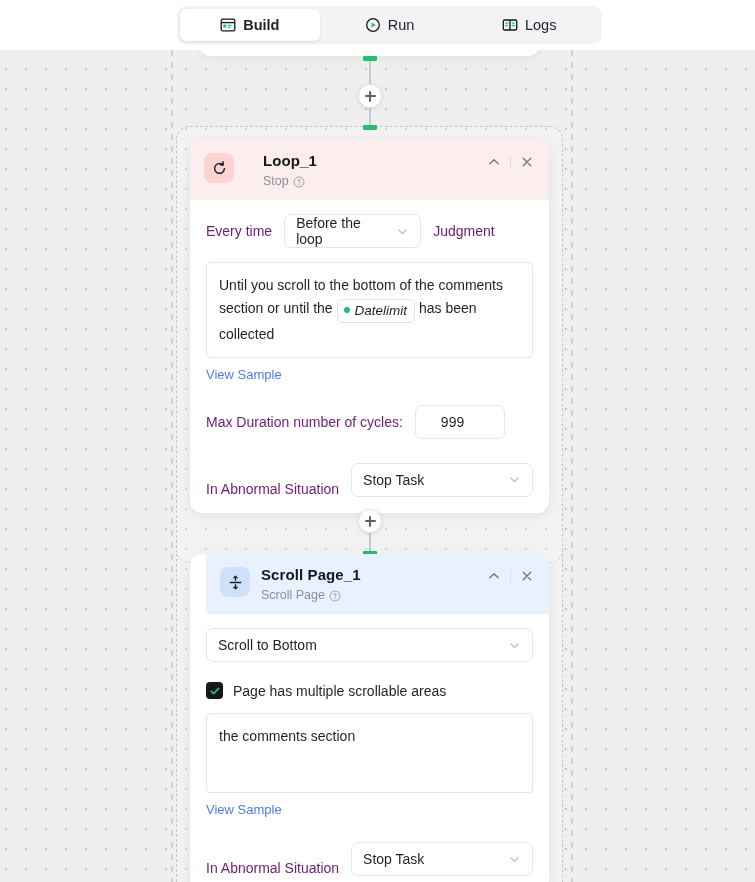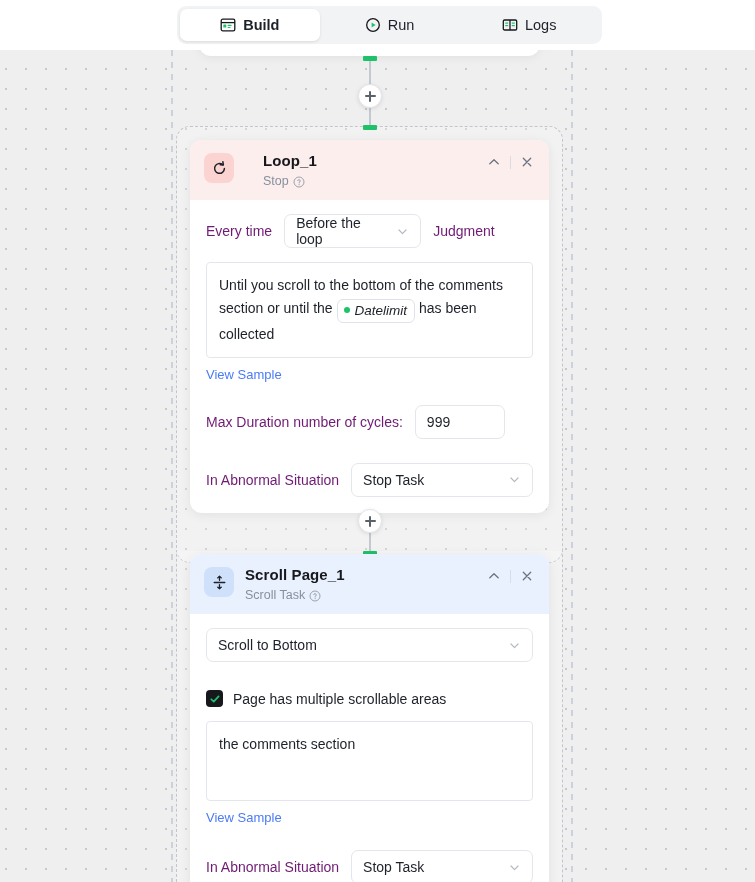--- a/index.html
+++ b/index.html
@@ -132,21 +132,21 @@
     z-index: 15;
     overflow: hidden;
   }
   .node-head {
     display: flex; align-items: flex-start;
     padding: 12px 14px 11px 14px;
     gap: 11px;
     position: relative;
   }
   .node-head.loop   { background: #fdeeee; gap: 29px; }
-  .node-head.scroll { background: #eaf1fe; }
+  .node-head.scroll { background: #eaf1fe; margin-left: 16px; }
 
   .node-ico {
     width: 30px; height: 30px; flex: none;
     border-radius: 8px;
     display: flex; align-items: center; justify-content: center;
     margin-top: 1px;
   }
   .node-ico.loop   { background: #fbd4d2; }
   .node-ico.scroll { background: #cfe0fb; }
 
@@ -236,29 +236,29 @@
     color: #4b7bf5;
     cursor: pointer;
   }
 
   .field-row { display: flex; align-items: center; gap: 12px; margin-top: 22px; }
   .numinput {
     width: 90px; height: 34px;
     border: 1px solid #e3e6eb;
     border-radius: 7px;
     display: flex; align-items: center;
-    padding: 0 11px;
+    padding: 0 25px;
     font-size: 14px; color: #1d2129;
     background: #fff; cursor: text;
   }
-  .abn-row { display: flex; align-items: center; gap: 12px; margin-top: 24px; }
+  .abn-row { display: flex; align-items: flex-end; gap: 12px; margin-top: 24px; }
 
   .check-row {
     display: flex; align-items: center; gap: 10px;
-    margin-top: 28px;
+    margin-top: 20px;
   }
   .checkbox {
     width: 17px; height: 17px; flex: none;
     background: #16181c;
     border-radius: 4px;
     display: flex; align-items: center; justify-content: center;
     cursor: pointer;
   }
   .check-lbl { font-size: 14px; color: #1d2129; }
 
@@ -433,21 +433,21 @@
         <div class="node-ico scroll">
           <svg viewBox="0 0 18 18" width="17" height="17">
             <path d="M9 2.4 L9 6.6 M7.1 4.1 L9 2.3 L10.9 4.1" fill="none" stroke="#1d2129" stroke-width="1.45" stroke-linecap="round" stroke-linejoin="round"></path>
             <line x1="3.4" y1="9" x2="14.6" y2="9" stroke="#1d2129" stroke-width="1.45" stroke-linecap="round"></line>
             <path d="M9 11.4 L9 15.6 M7.1 13.9 L9 15.7 L10.9 13.9" fill="none" stroke="#1d2129" stroke-width="1.45" stroke-linecap="round" stroke-linejoin="round"></path>
           </svg>
         </div>
         <div class="node-titles">
           <div class="node-title">Scroll Page_1</div>
           <div class="node-sub">
-            <span>Scroll Task</span>
+            <span>Scroll Page</span>
             <span class="qmark">
               <svg viewBox="0 0 12 12" width="12" height="12">
                 <circle cx="6" cy="6" r="5" fill="none" stroke="#9aa2ad" stroke-width="1"></circle>
                 <path d="M4.7 4.6a1.3 1.3 0 1 1 1.5 1.6v.8" fill="none" stroke="#9aa2ad" stroke-width="1" stroke-linecap="round"></path>
                 <circle cx="6.1" cy="8.6" r=".62" fill="#9aa2ad"></circle>
               </svg>
             </span>
           </div>
         </div>
         <div class="head-actions">

